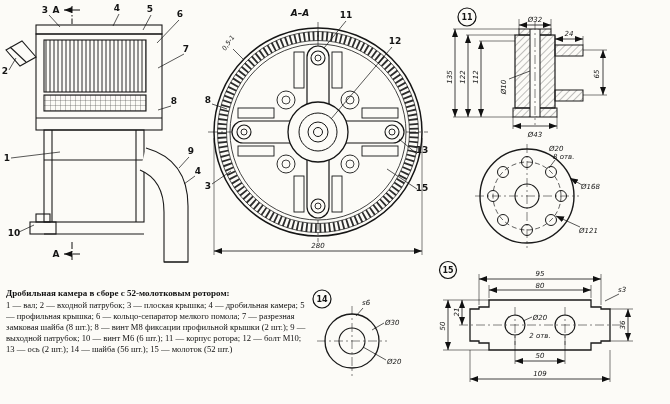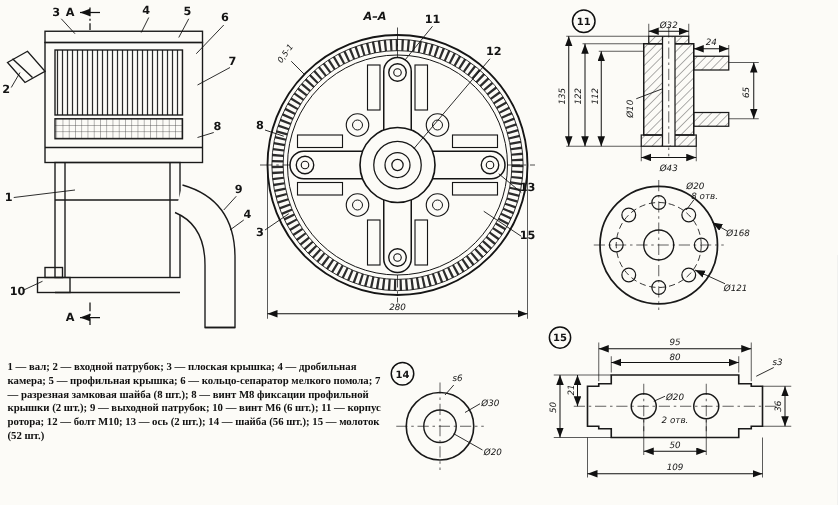--- a/index.html
+++ b/index.html
@@ -7,21 +7,21 @@
   .sheet{position:relative;width:670px;height:404px;background:#fcfbf7;overflow:hidden;font-family:"DejaVu Sans",sans-serif}
   .sheet svg{position:absolute}
   svg text{fill:#141414;font-family:"DejaVu Sans",sans-serif}
   .dim{font-size:7px;font-style:italic}
   .dim-s{font-size:6.5px;font-style:italic}
   .callout{font-size:9px;font-weight:bold}
   .badge-t{font-size:8px;font-weight:bold}
   .sec-title{font-size:9px;font-weight:bold;font-style:italic}
   .legend{position:absolute;left:6px;top:288px;width:302px;color:#101010;font-family:"Liberation Serif",serif}
   .legend .t{font-size:9px;font-weight:bold;margin-bottom:2px}
-  .legend .b{font-size:8.6px;line-height:1.28;font-weight:bold}
+  .legend .b{font-size:8.6px;line-height:1.28;font-weight:normal}
 </style>
 </head>
 <body>
 
 <div class="sheet">
 
   <svg style="left:0;top:0" width="215" height="285" viewBox="0 0 215 285">
     <defs>
       <pattern id="vhatch" width="4" height="10" patternUnits="userSpaceOnUse">
         <line x1="2" y1="0" x2="2" y2="10" stroke="#2a2a2a" stroke-width="1"></line>
@@ -316,16 +316,17 @@
     <text class="dim" text-anchor="middle" x="105" y="60">Ø20</text>
     <text class="dim" text-anchor="middle" x="105" y="78">2 отв.</text>
     <text class="dim" text-anchor="middle" x="105" y="98">50</text>
     <text class="dim" text-anchor="middle" x="105" y="116">109</text>
     <text class="dim" text-anchor="middle" x="24" y="52" transform="rotate(-90 24 52)">21</text>
     <text class="dim" text-anchor="middle" x="10" y="66" transform="rotate(-90 10 66)">50</text>
     <text class="dim" text-anchor="middle" x="190" y="65" transform="rotate(-90 190 65)">36</text>
   </svg>
 
   <div class="legend">
+    <div class="t">Дробильная камера в сборе с 52-молотковым ротором:</div>
     <div class="b">1 — вал; 2 — входной патрубок; 3 — плоская крышка; 4 — дробильная камера; 5 — профильная крышка; 6 — кольцо-сепаратор мелкого помола; 7 — разрезная замковая шайба (8 шт.); 8 — винт М8 фиксации профильной крышки (2 шт.); 9 — выходной патрубок; 10 — винт М6 (6 шт.); 11 — корпус ротора; 12 — болт М10; 13 — ось (2 шт.); 14 — шайба (56 шт.); 15 — молоток (52 шт.)</div>
   </div>
 
 </div>
 
 </body></html>

